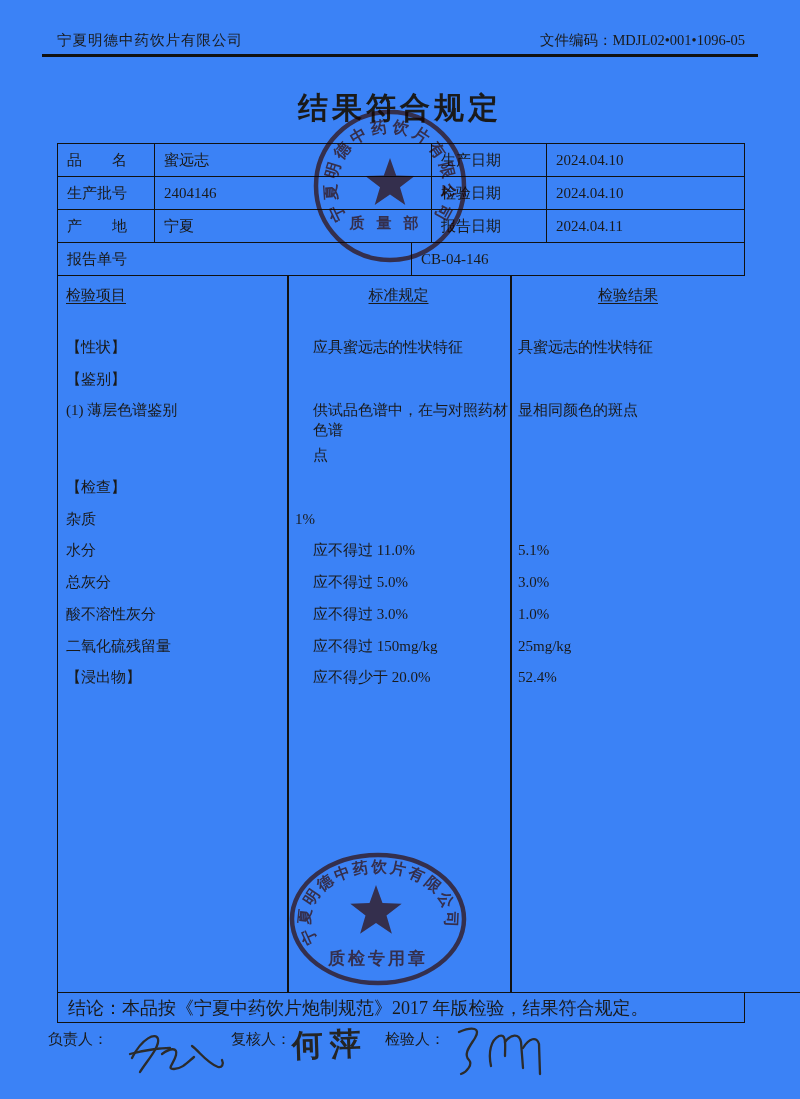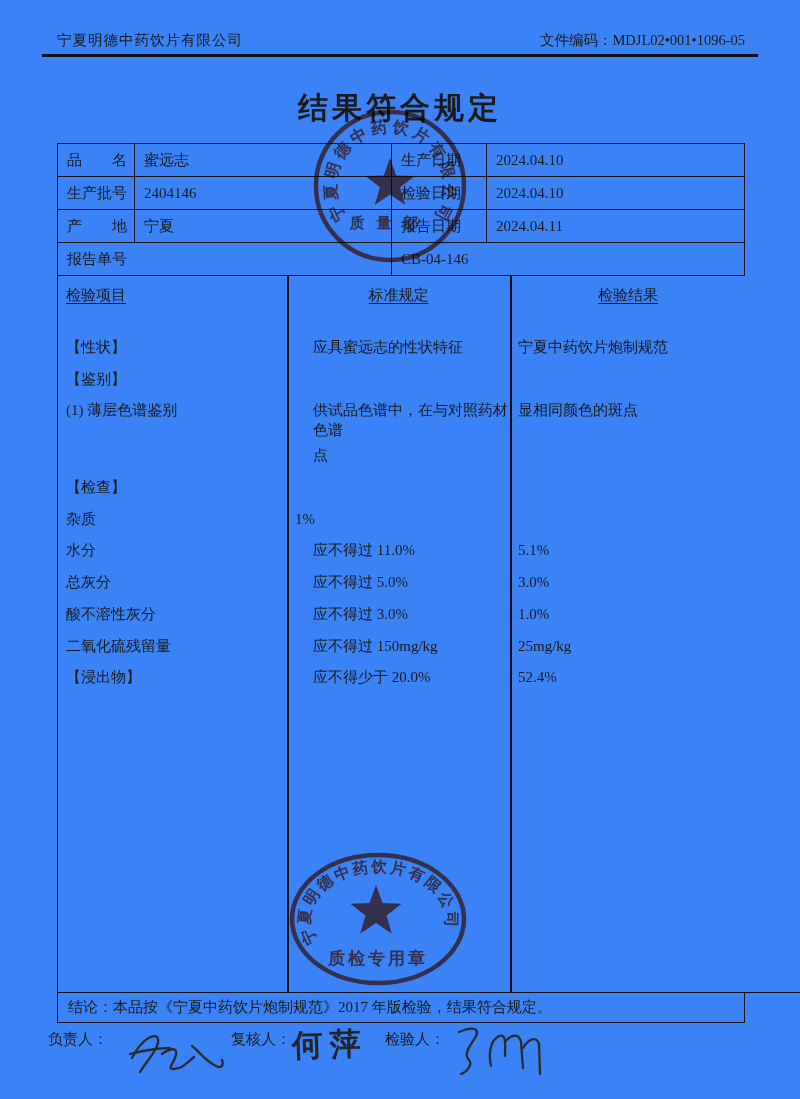--- a/index.html
+++ b/index.html
@@ -12,21 +12,21 @@
   
   .hdr-company { position:absolute; left:57px; top:31px; font-size:14.5px; letter-spacing:1px; }
   .hdr-code    { position:absolute; right:55px; top:31px; font-size:14.5px; }
   .hdr-rule    { position:absolute; left:42px; top:54px; width:716px; height:2.5px; background:#111; }
   
   .title { position:absolute; left:0; top:88px; width:100%; text-align:center;
            font-size:30px; font-weight:bold; letter-spacing:4px; }
   
   .info-table { position:absolute; left:57px; top:143px; width:688px; height:133px;
                 border:1.5px solid #111; font-size:15px; z-index:1; }
-  .info-row { display:grid; grid-template-columns:76px 257px 95px 1fr; height:33px; border-bottom:1.5px solid #111; }
+  .info-row { display:grid; grid-template-columns:76px 257px 95px 1fr; height:33px; border-bottom:1.5px solid #111;gap:20px; }
   .info-row:last-child { border-bottom:none; }
   .info-row.merged { grid-template-columns:333px 1fr; }
   .info-cell { display:flex; align-items:center; padding-left:9px; overflow:hidden; white-space:nowrap; }
   .info-cell.bl { border-left:1.5px solid #111; }
   
   .main-table { position:absolute; left:57px; top:276px; width:760px; height:717px;
                 border:1.5px solid #111; border-top:none; font-size:15px; z-index:1; }
   .vline { position:absolute; top:0; bottom:0; width:1.5px; background:#111; }
   .vline.v1 { left:229px; } .vline.v2 { left:452px; }
   .mt-header { position:absolute; top:8px; left:0; width:100%; display:grid; grid-template-columns:229px 223px 236px; }
@@ -35,21 +35,21 @@
   .mt-h.c { text-align:center; }
   .mt-h.l { padding-left:8px; }
   .mt-rows { position:absolute; top:56px; left:0; width:100%; }
   .mt-row { display:grid; grid-template-columns:229px 223px 236px; min-height:31.7px; align-items:start; }
   .mt-row > div { padding-top:5px; line-height:20px; }
   .cell-item { padding-left:8px;font-family:Liberation Serif, serif; }
   .cell-std  { padding-left:26px; }
   .cell-res  { padding-left:8px; }
   
   .conclusion { position:absolute; left:57px; top:993px; width:688px; height:30px;
-                border:1.5px solid #111; border-top:none; font-size:15px;
+                border:1.5px solid #111; border-top:none; font-size:18px;
                 display:flex; align-items:center; padding-left:10px; z-index:1; }
   .sig-label { position:absolute; top:1030px; font-size:15px; }
   .sig-lead-label { left:48px; } .sig-review-label { left:231px; } .sig-inspector-label { left:385px; }
   .sig-review-name { position:absolute; left:292px; top:1024px; font-size:31px; font-weight:600;
                      letter-spacing:7px; transform:rotate(-2deg); color:#242424; }
   .sig-svg { position:absolute; }
   
   .stamp { position:absolute; mix-blend-mode:multiply; opacity:0.88; z-index:5; }
   .stamp-top { left:308px; top:104px; }
   .stamp-bottom { left:286px; top:846px; }
@@ -96,21 +96,21 @@
     <div class="vline v2"></div>
     <div class="mt-header">
       <div class="mt-h l"><u>检验项目</u></div>
       <div class="mt-h c"><u>标准规定</u></div>
       <div class="mt-h c"><u>检验结果</u></div>
     </div>
     <div class="mt-rows">
       <div class="mt-row">
         <div class="cell-item">【性状】</div>
         <div class="cell-std">应具蜜远志的性状特征</div>
-        <div class="cell-res">宁夏中药饮片炮制规范</div>
+        <div class="cell-res">具蜜远志的性状特征</div>
       </div>
       <div class="mt-row">
         <div class="cell-item">【鉴别】</div>
         <div class="cell-std"></div>
         <div class="cell-res"></div>
       </div>
       <div class="mt-row">
         <div class="cell-item">(1) 薄层色谱鉴别</div>
         <div class="cell-std">供试品色谱中，在与对照药材色谱</div>
         <div class="cell-res">显相同颜色的斑点</div>

